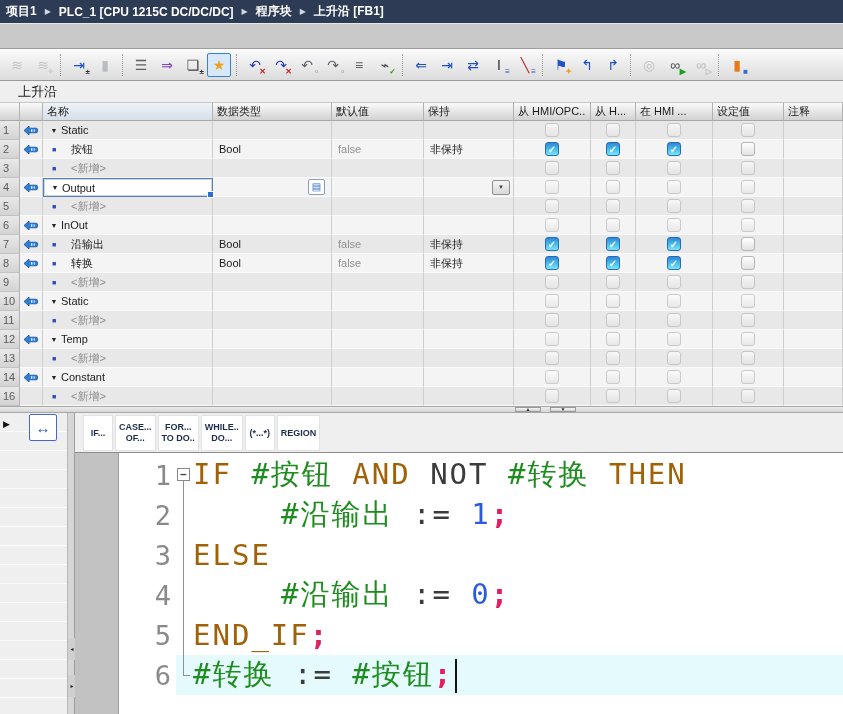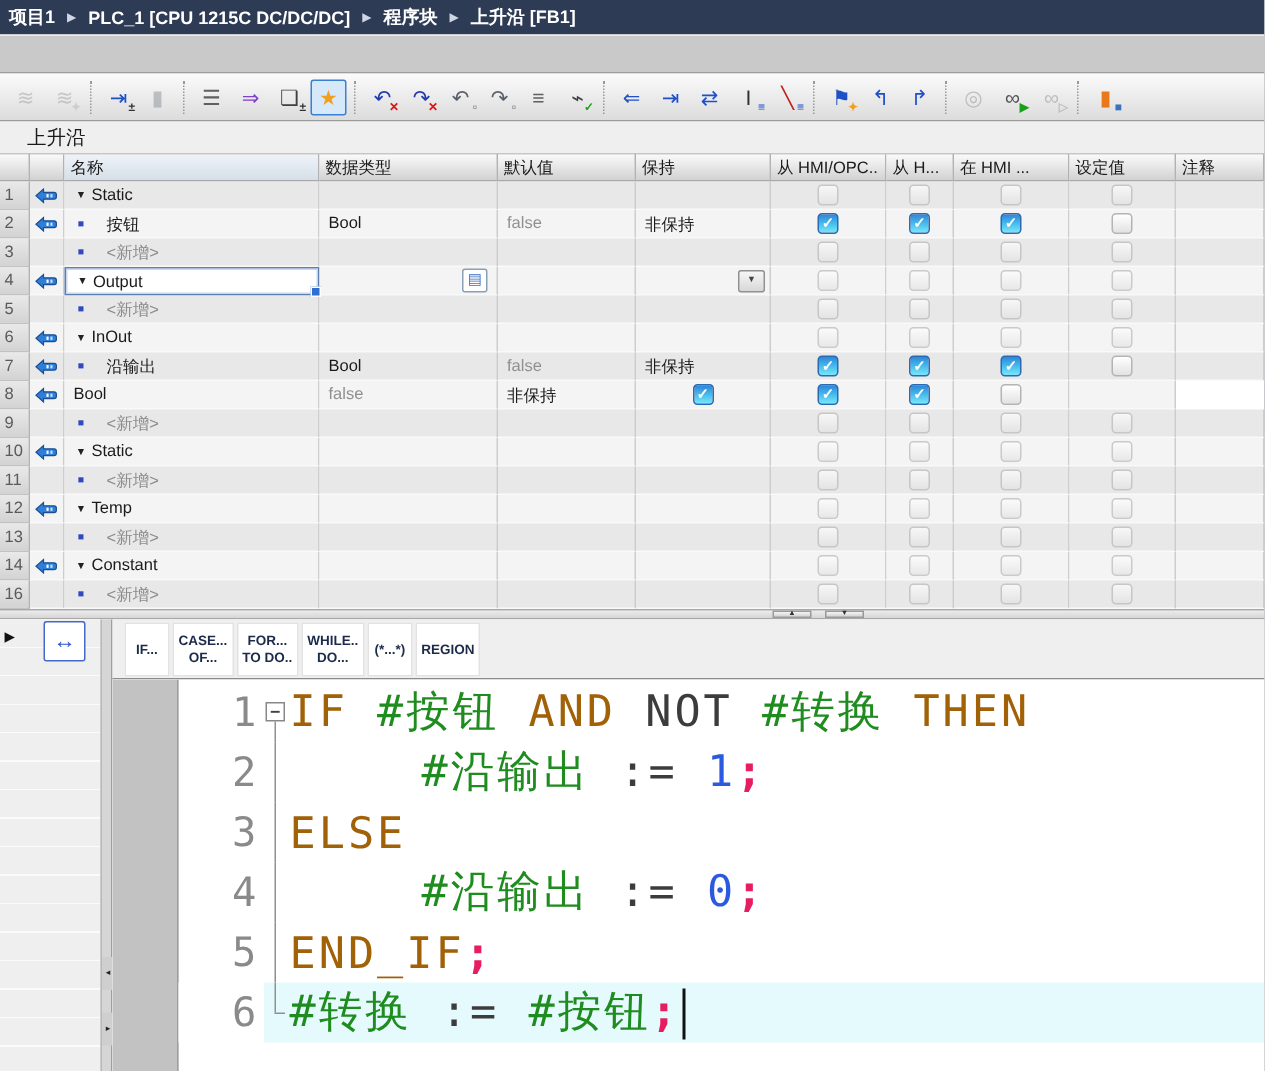--- a/index.html
+++ b/index.html
@@ -546,20 +546,25 @@
     </div>
       <div class="trow grid lite">
       <div class="c cnum">8</div>
       <div class="c cicon">
         <svg class="tagicon" width="16" height="11" viewBox="0 0 16 11">
           <path d="M1 5.5 L6 1 L6 3.2 L13 3.2 Q14.6 3.2 14.6 4.8 L14.6 6.2 Q14.6 7.8 13 7.8 L6 7.8 L6 10 Z" fill="#2f7fd6" stroke="#1a4f96" stroke-width="0.8"></path>
           <rect x="8" y="4.4" width="1.4" height="2.2" fill="#ffffff"></rect>
           <rect x="10.6" y="4.4" width="1.4" height="2.2" fill="#bfe2ff"></rect>
         </svg>
       </div>
+      <div class="c cname">
+        <span class="marker sq">■</span>
+        <span class="nm" style="padding-left: 10px;">转换</span>
+
+      </div>
       <div class="c cdt">
         <span class="dtv">Bool</span>
 
       </div>
       <div class="c cdef">
         <span class="defv">false</span>
       </div>
       <div class="c cret">
         <span class="retv">非保持</span>
 

